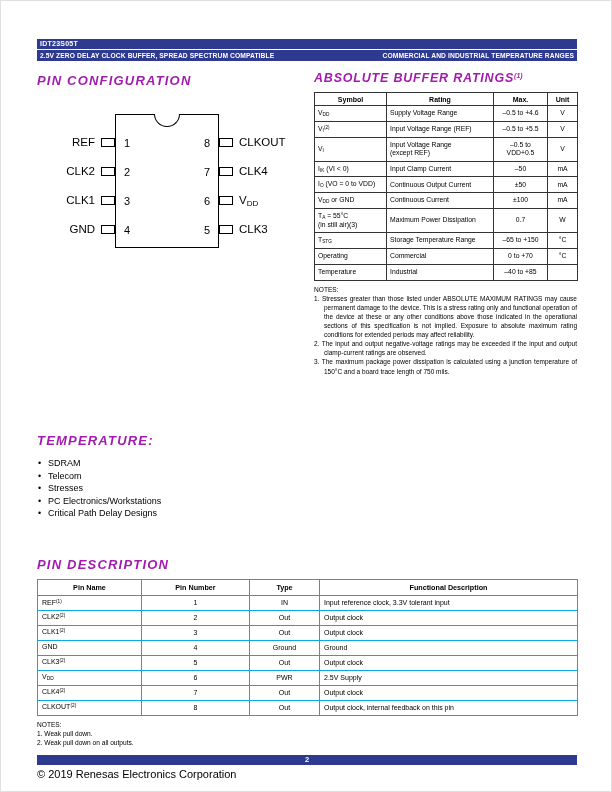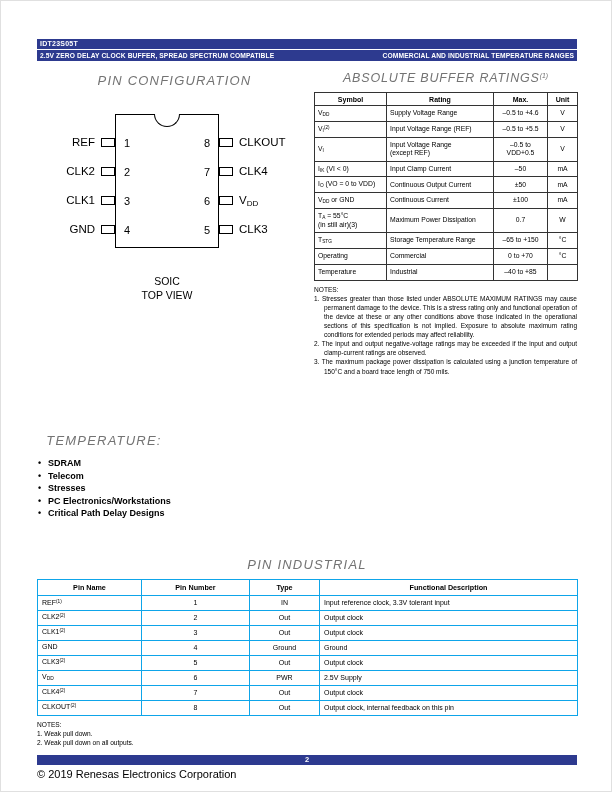--- a/index.html
+++ b/index.html
@@ -11,22 +11,22 @@
 
   
   .header-bar { position:absolute; left:36px; top:38px; width:540px; }
   .bar-line { background:#2d3a8f; color:#fff; font-weight:bold; }
   .bar-line1 { height:10px; line-height:10px; font-size:7px; padding-left:3px;
                letter-spacing:0.25px; margin-bottom:1px; }
   .bar-line2 { height:11px; line-height:11px; font-size:6.7px; padding:0 3px;
                display:flex; justify-content:space-between; letter-spacing:0.1px; }
 
   
-  .sec-heading { font-style:italic; font-weight:normal; font-size:13px;
-                 letter-spacing:1.2px; color:#737373; white-space:nowrap;text-align:center; }
+  .sec-heading { font-style:italic; font-weight:bold; font-size:13px;
+                 letter-spacing:1.2px; color:#a21caf; white-space:nowrap; }
   .h-sup { font-size:0.55em; vertical-align:0.6em; letter-spacing:0; }
 
   sub { font-size:0.7em; vertical-align:-0.22em; line-height:1; }
   sup { font-size:0.68em; vertical-align:0.5em; line-height:1; }
 
   
   .pin-config { position:absolute; left:36px; top:72px; width:275px; }
   .pkg { position:relative; width:260px; height:205px; margin:26px 0 0 6px; font-size:11.5px; }
   .pkg-body  { position:absolute; left:72px; top:0; width:104px; height:134px; border:1.7px solid #000; background:#fff; }
   .pkg-notch { position:absolute; left:111px; top:0; width:26px; height:13px; background:#fff;
@@ -54,21 +54,21 @@
   .amr-table td.sym, .amr-table td.rating, .amr-table td.max { white-space:pre-line; }
   .amr-table td.max, .amr-table td.unit { text-align:center; }
 
   .notes { margin-top:5px; }
   .notes-label { font-size:6.6px; margin-bottom:1px; }
   .note { font-size:6.5px; line-height:1.4; padding-left:10px; text-indent:-10px; text-align:justify; }
 
   
   .applications { position:absolute; left:36px; top:432px; }
   .app-list { margin-top:9px; list-style:none; }
-  .app-item { font-size:9px; line-height:12.5px; position:relative; padding-left:11px;font-weight:bold; }
+  .app-item { font-size:9px; line-height:12.5px; position:relative; padding-left:11px; }
   .app-item::before { content:"•"; position:absolute; left:1px; }
 
   
   .pin-desc { position:absolute; left:36px; top:556px; width:540px; }
   .pd-table { width:100%; border-collapse:collapse; margin-top:7px; table-layout:fixed; }
   .pd-table th, .pd-table td { border:1px solid #0ea5e9; vertical-align:middle; }
   .pd-table th { font-weight:bold; text-align:center; font-size:7.2px; padding:3px 2px; }
   .pd-table td { font-size:7px; padding:2.5px 4px; }
   .pd-table td.num, .pd-table td.type { text-align:center; }
   .pd-notes { margin-top:5px; }
@@ -133,24 +133,20 @@
           <div class="pin-row">
             <div class="pin-label left"><span>GND</span><sub></sub></div>
             <div class="pin-lead"></div>
             <div class="pin-num left">4</div>
             <div class="pin-spacer"></div>
             <div class="pin-num right">5</div>
             <div class="pin-lead"></div>
             <div class="pin-label right"><span>CLK3</span><sub></sub></div>
           </div>
         </div>
-      <div class="pkg-caption">
-        <div>SOIC</div>
-        <div>TOP VIEW</div>
-      </div>
     </div>
   </section>
 
   <section class="amr">
     <h2 class="sec-heading amr-heading"><span>ABSOLUTE BUFFER RATINGS</span><sup class="h-sup">(1)</sup></h2>
     <table class="amr-table">
       <colgroup>
         <col style="width:72px">
           <col style="width:107px">
           <col style="width:54px">
@@ -263,21 +259,21 @@
 
         <li class="app-item">Stresses</li>
 
         <li class="app-item">PC Electronics/Workstations</li>
 
         <li class="app-item">Critical Path Delay Designs</li>
       </ul>
   </section>
 
   <section class="pin-desc">
-    <h2 class="sec-heading">PIN INDUSTRIAL</h2>
+    <h2 class="sec-heading">PIN DESCRIPTION</h2>
     <table class="pd-table">
       <colgroup>
         <col style="width:104px">
           <col style="width:108px">
           <col style="width:70px">
           <col style="width:258px">
       </colgroup>
       <thead>
         <tr>
           <th>Pin Name</th>

